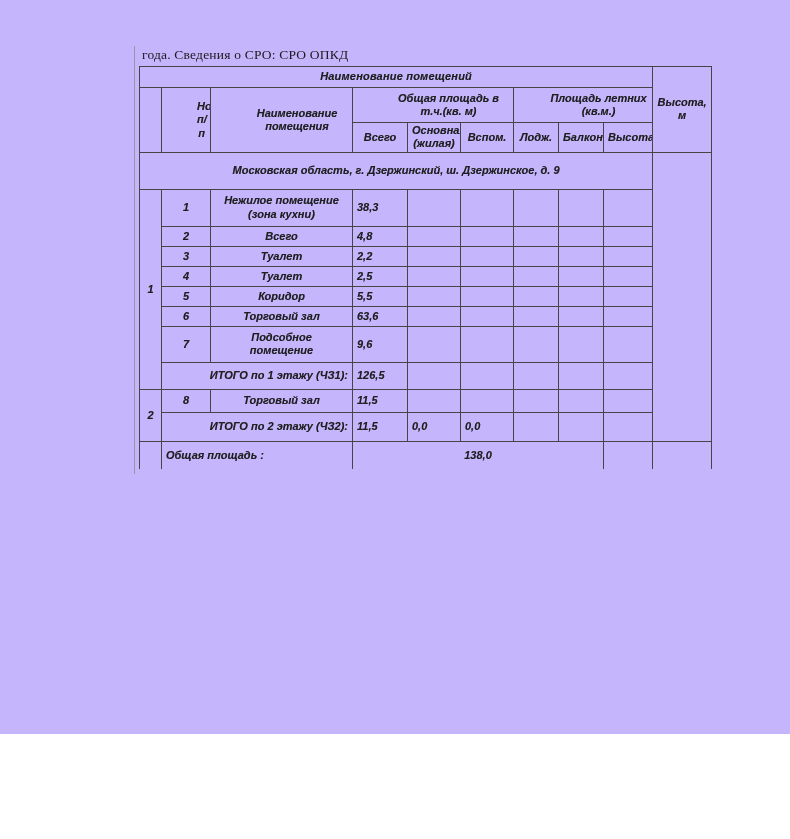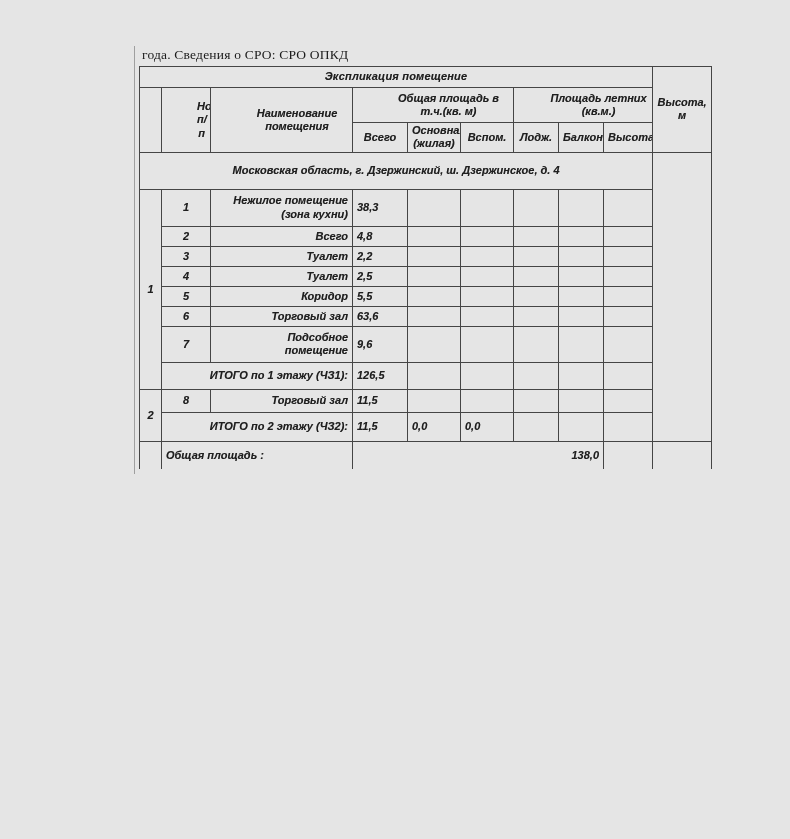--- a/index.html
+++ b/index.html
@@ -1,17 +1,17 @@
 <!DOCTYPE html>
 <html><head>
 <meta charset="utf-8">
 <style>
   html, body { margin:0; padding:0; background:#ffffff; }
   .page {
-    position:relative; width:790px; height:839px; background:#e5e5e5;
+    position:relative; width:790px; height:734px; background:#c4b5fd;
     font-family:"Liberation Sans", sans-serif; overflow:hidden;
     color:#222;
   }
   .top-line {
     position:absolute; left:142px; top:47px;
     font-family:"Liberation Serif", serif; font-size:13.5px; color:#1b1b1b;
     letter-spacing:.2px; white-space:nowrap;
   }
   .scan-edge {
     position:absolute; left:134px; top:46px; width:1px; height:428px;
@@ -45,25 +45,25 @@
   .hdr  { text-align:center; font-size:11px; }
   .hdr-small { text-align:center; font-size:8px; line-height:1.25; }
   .floor-hdr { padding:0; text-align:center; }
   .vert {
     display:inline-block; writing-mode:vertical-rl; transform:rotate(180deg);
     font-size:10.5px; letter-spacing:.5px;
   }
   .addr { text-align:center; font-size:11px; }
   .floor-cell { vertical-align:top; text-align:center; padding-top:3px; font-size:11px; }
   .num  { text-align:center; }
-  .nm   { text-align:right; padding-left:6px;margin-top:22px; }
+  .nm   { text-align:center; padding-left:6px;margin-top:22px; }
   .val  { text-align:left; padding-right:9px; }
   .itogo { text-align:right; padding-right:6px; font-size:11px; }
   .gt-label { text-align:left; padding-left:6px; font-size:11.5px; }
-  .gt-val   { text-align:right; padding-left:5px; font-size:11.5px; }
+  .gt-val   { text-align:center; padding-left:5px; font-size:11.5px; }
 </style>
 </head>
 <body>
 
 <div class="page">
 
   <div class="scan-edge"></div>
 
   <div class="top-line">года. Сведения о СРО: СРО ОПКД</div>
 
@@ -76,21 +76,21 @@
         <col style="width:53px">
         <col style="width:53px">
       <col style="width:45px">
         <col style="width:45px">
         <col style="width:49px">
       <col style="width:59px">
     </colgroup>
 
     <tbody>
         <tr class="rt">
-      <td colspan="9" class="title-cell">Экспликация помещение</td>
+      <td colspan="9" class="title-cell">Наименование помещений</td>
       <td rowspan="3" class="hdr">Высота,
 м</td>
     </tr>
 
     <tr class="rg">
       <td rowspan="2" class="floor-hdr"><span class="vert">Этаж</span></td>
       <td rowspan="2" class="hdr">Номер
 п/п</td>
       <td rowspan="2" class="hdr">Наименование
 помещения</td>
@@ -104,21 +104,21 @@
       <td class="hdr">Всего</td>
       <td class="hdr-small">Основная
 (жилая)</td>
       <td class="hdr">Вспом.</td>
       <td class="hdr">Лодж.</td>
       <td class="hdr">Балкон</td>
       <td class="hdr">Высота</td>
     </tr>
 
     <tr class="ra">
-      <td colspan="9" class="addr">Московская область, г. Дзержинский, ш. Дзержинское, д. 4</td>
+      <td colspan="9" class="addr">Московская область, г. Дзержинский, ш. Дзержинское, д. 9</td>
       <td rowspan="11"></td>
     </tr>
 
     <tr class="r1">
       <td rowspan="8" class="floor-cell">1</td>
       <td class="num">1</td>
       <td class="nm">Нежилое помещение
 (зона кухни)</td>
       <td class="val">38,3</td>
       <td></td>

